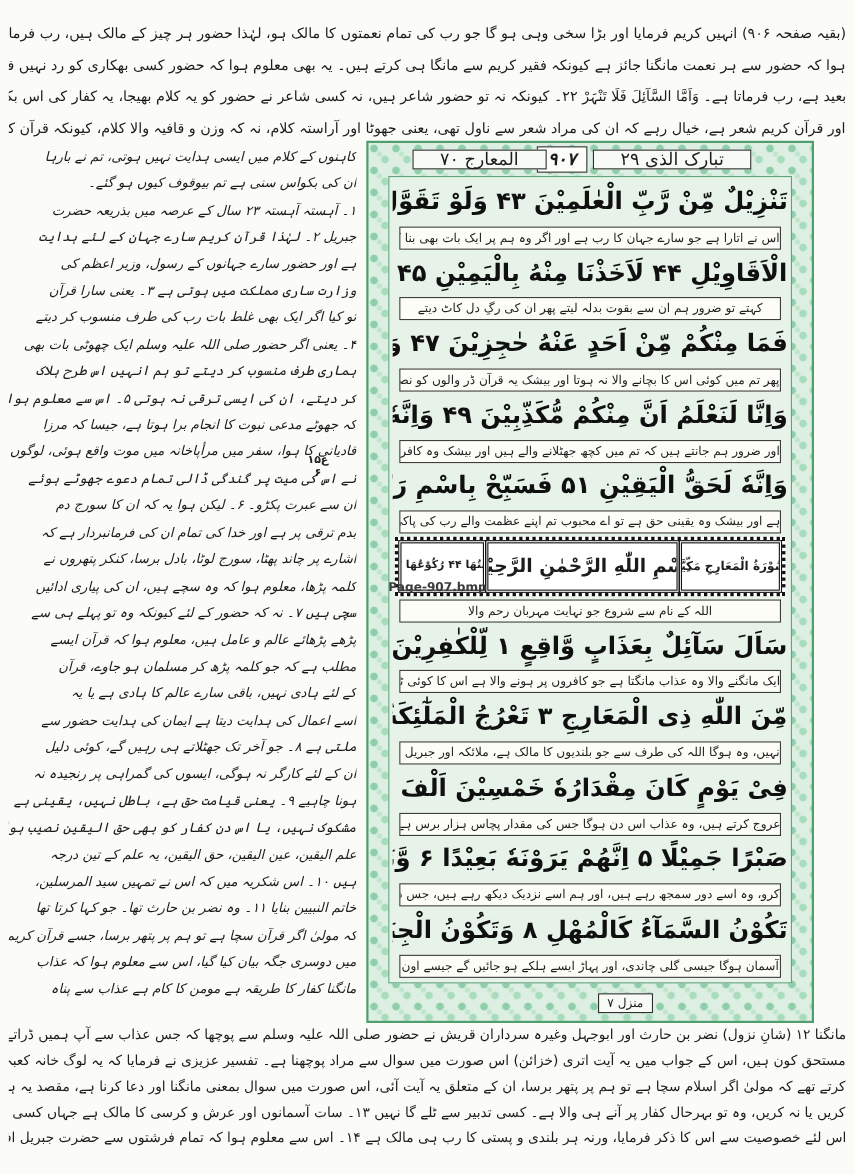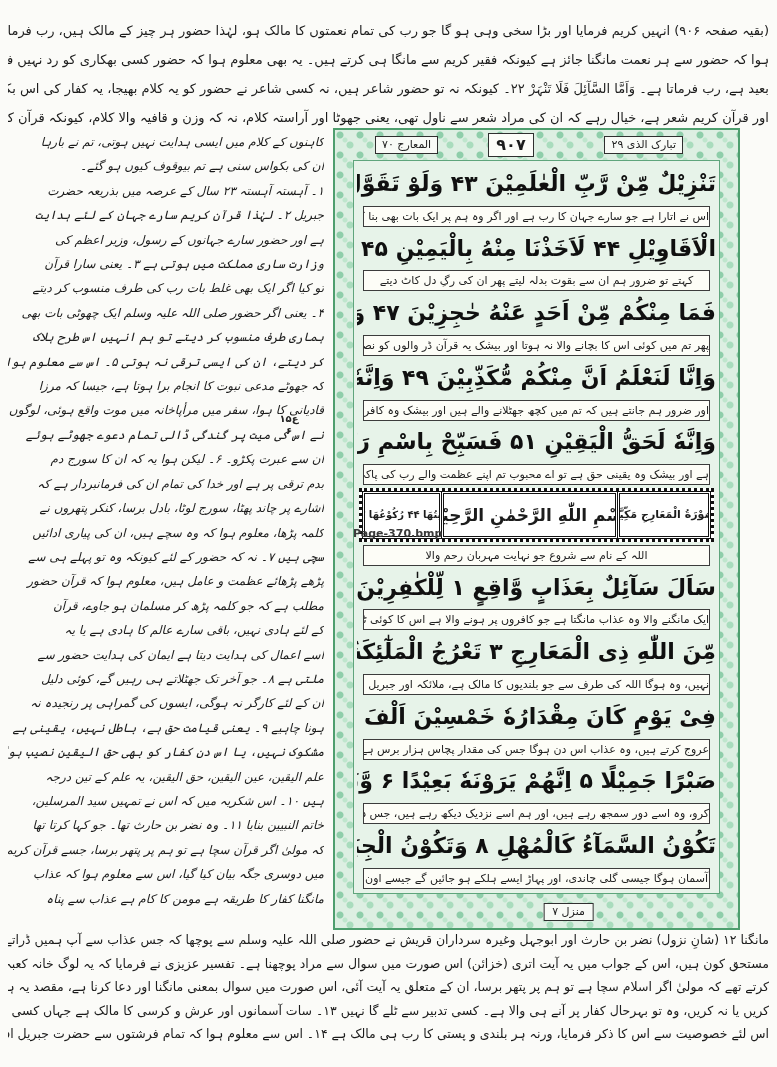--- a/index.html
+++ b/index.html
@@ -50,28 +50,28 @@
     text-align:center;color:#101010;white-space:nowrap;overflow:hidden;
   }
   .urdu-row{
     background:#fdfdf7;border:1px solid #3c3c3c;margin:1px 6px;
     font-size:11px;line-height:19px;height:19px;text-align:center;
     white-space:nowrap;overflow:hidden;color:#222;
   }
   
   .band-chip{
     position:absolute;top:6px;background:#f8faf6;border:1px solid #2f2f2f;
-    font-size:11px;line-height:16px;padding:0 6px;white-space:nowrap;
+    font-size:16px;line-height:16px;padding:0 24px;white-space:nowrap;
   }
   .chip-juz{right:55px;margin-left:12px;}
   .chip-surah{left:40px;}
   .chip-pagenum{
     position:absolute;top:3px;left:153px;width:44px;text-align:center;
     background:#fcfcf8;border:1px solid #2f2f2f;
-    font-size:16px;font-weight:bold;line-height:22px;
+    font-size:16px;font-weight:bold;line-height:22px;font-style:italic;
   }
   .chip-manzil{
     position:absolute;bottom:7px;left:50%;transform:translateX(-50%);
     background:#f8faf6;border:1px solid #2f2f2f;
     font-size:11px;line-height:16px;padding:0 8px;white-space:nowrap;margin-left:32px;
   }
 
   
   .surah-strip{
     border:3px dotted #111;background:#fff;
@@ -122,21 +122,21 @@
     <div class="tline">ہماری طرف منسوب کر دیتے تو ہم انہیں اس طرح ہلاک</div>
     <div class="tline">کر دیتے، ان کی ایسی ترقی نہ ہوتی ۵۔ اس سے معلوم ہوا</div>
     <div class="tline">کہ جھوٹے مدعی نبوت کا انجام برا ہوتا ہے، جیسا کہ مرزا</div>
     <div class="tline">قادیانی کا ہوا، سفر میں مرأپاخانہ میں موت واقع ہوئی، لوگوں</div>
     <div class="tline">نے اس کی میت پر گندگی ڈالی تمام دعوے جھوٹے ہوئے</div>
     <div class="tline">ان سے عبرت پکڑو۔ ۶۔ لیکن ہوا یہ کہ ان کا سورج دم</div>
     <div class="tline">بدم ترقی پر ہے اور خدا کی تمام ان کی فرمانبردار ہے کہ</div>
     <div class="tline">اشارے پر چاند پھٹا، سورج لوٹا، بادل برسا، کنکر پتھروں نے</div>
     <div class="tline">کلمہ پڑھا، معلوم ہوا کہ وہ سچے ہیں، ان کی پیاری ادائیں</div>
     <div class="tline">سچی ہیں ۷۔ نہ کہ حضور کے لئے کیونکہ وہ تو پہلے ہی سے</div>
-    <div class="tline">پڑھے پڑھائے عظمت و عامل ہیں، معلوم ہوا کہ قرآن حضور</div>
+    <div class="tline">پڑھے پڑھائے عالم و عامل ہیں، معلوم ہوا کہ قرآن ایسے</div>
     <div class="tline">مطلب ہے کہ جو کلمہ پڑھ کر مسلمان ہو جاوے، قرآن</div>
     <div class="tline">کے لئے ہادی نہیں، باقی سارے عالم کا ہادی ہے یا یہ</div>
     <div class="tline">اسے اعمال کی ہدایت دیتا ہے ایمان کی ہدایت حضور سے</div>
     <div class="tline">ملتی ہے ۸۔ جو آخر تک جھٹلاتے ہی رہیں گے، کوئی دلیل</div>
     <div class="tline">ان کے لئے کارگر نہ ہوگی، ایسوں کی گمراہی پر رنجیدہ نہ</div>
     <div class="tline">ہونا چاہیے ۹۔ یعنی قیامت حق ہے، باطل نہیں، یقینی ہے</div>
     <div class="tline">مشکوک نہیں، یا اس دن کفار کو بھی حق الیقین نصیب ہوگا</div>
     <div class="tline">علم الیقین، عین الیقین، حق الیقین، یہ علم کے تین درجہ</div>
     <div class="tline">ہیں ۱۰۔ اس شکریہ میں کہ اس نے تمہیں سید المرسلین،</div>
     <div class="tline">خاتم النبیین بنایا ۱۱۔ وہ نضر بن حارث تھا۔ جو کہا کرتا تھا</div>
@@ -182,21 +182,21 @@
       <div class="urdu-row">عروج کرتے ہیں، وہ عذاب اس دن ہوگا جس کی مقدار پچاس ہزار برس ہے، تو تم اچھی طرح صبر</div>
       <div class="arabic-row">صَبْرًا جَمِیْلًا ۵ اِنَّهُمْ یَرَوْنَهٗ بَعِیْدًا ۶ وَّنَرٰىهُ قَرِیْبًا ۷ یَوْمَ</div>
       <div class="urdu-row">کرو، وہ اسے دور سمجھ رہے ہیں، اور ہم اسے نزدیک دیکھ رہے ہیں، جس دن</div>
       <div class="arabic-row">تَکُوْنُ السَّمَآءُ کَالْمُهْلِ ۸ وَتَکُوْنُ الْجِبَالُ کَالْعِهْنِ ۹</div>
       <div class="urdu-row">آسمان ہوگا جیسی گلی چاندی، اور پہاڑ ایسے ہلکے ہو جائیں گے جیسے اون</div>
     </div>
 
     <div class="chip-manzil">منزل ۷</div>
   </div>
 
-  <div class="watermark">Page-370.bmp</div>
+  <div class="watermark">Page-907.bmp</div>
 
   <div class="bottom-block">
     <div class="tline">مانگنا ۱۲ (شانِ نزول) نضر بن حارث اور ابوجہل وغیرہ سرداران قریش نے حضور صلی اللہ علیہ وسلم سے پوچھا کہ جس عذاب سے آپ ہمیں ڈراتے ہیں، اس کے</div>
     <div class="tline">مستحق کون ہیں، اس کے جواب میں یہ آیت اتری (خزائن) اس صورت میں سوال سے مراد پوچھنا ہے۔ تفسیر عزیزی نے فرمایا کہ یہ لوگ خانہ کعبہ کے پردے پکڑ کر دعا</div>
     <div class="tline">کرتے تھے کہ مولیٰ اگر اسلام سچا ہے تو ہم پر پتھر برسا، ان کے متعلق یہ آیت آئی، اس صورت میں سوال بمعنی مانگنا اور دعا کرنا ہے، مقصد یہ ہے کہ لوگ عذاب کی دعا</div>
     <div class="tline">کریں یا نہ کریں، وہ تو بہرحال کفار پر آنے ہی والا ہے۔ کسی تدبیر سے ٹلے گا نہیں ۱۳۔ سات آسمانوں اور عرش و کرسی کا مالک ہے جہاں کسی کا دعویٰ ملکیت نہیں،</div>
     <div class="tline">اس لئے خصوصیت سے اس کا ذکر فرمایا، ورنہ ہر بلندی و پستی کا رب ہی مالک ہے ۱۴۔ اس سے معلوم ہوا کہ تمام فرشتوں سے حضرت جبریل افضل ہیں، کہ ان کا ذکر</div>
   </div>
 
 </div>

